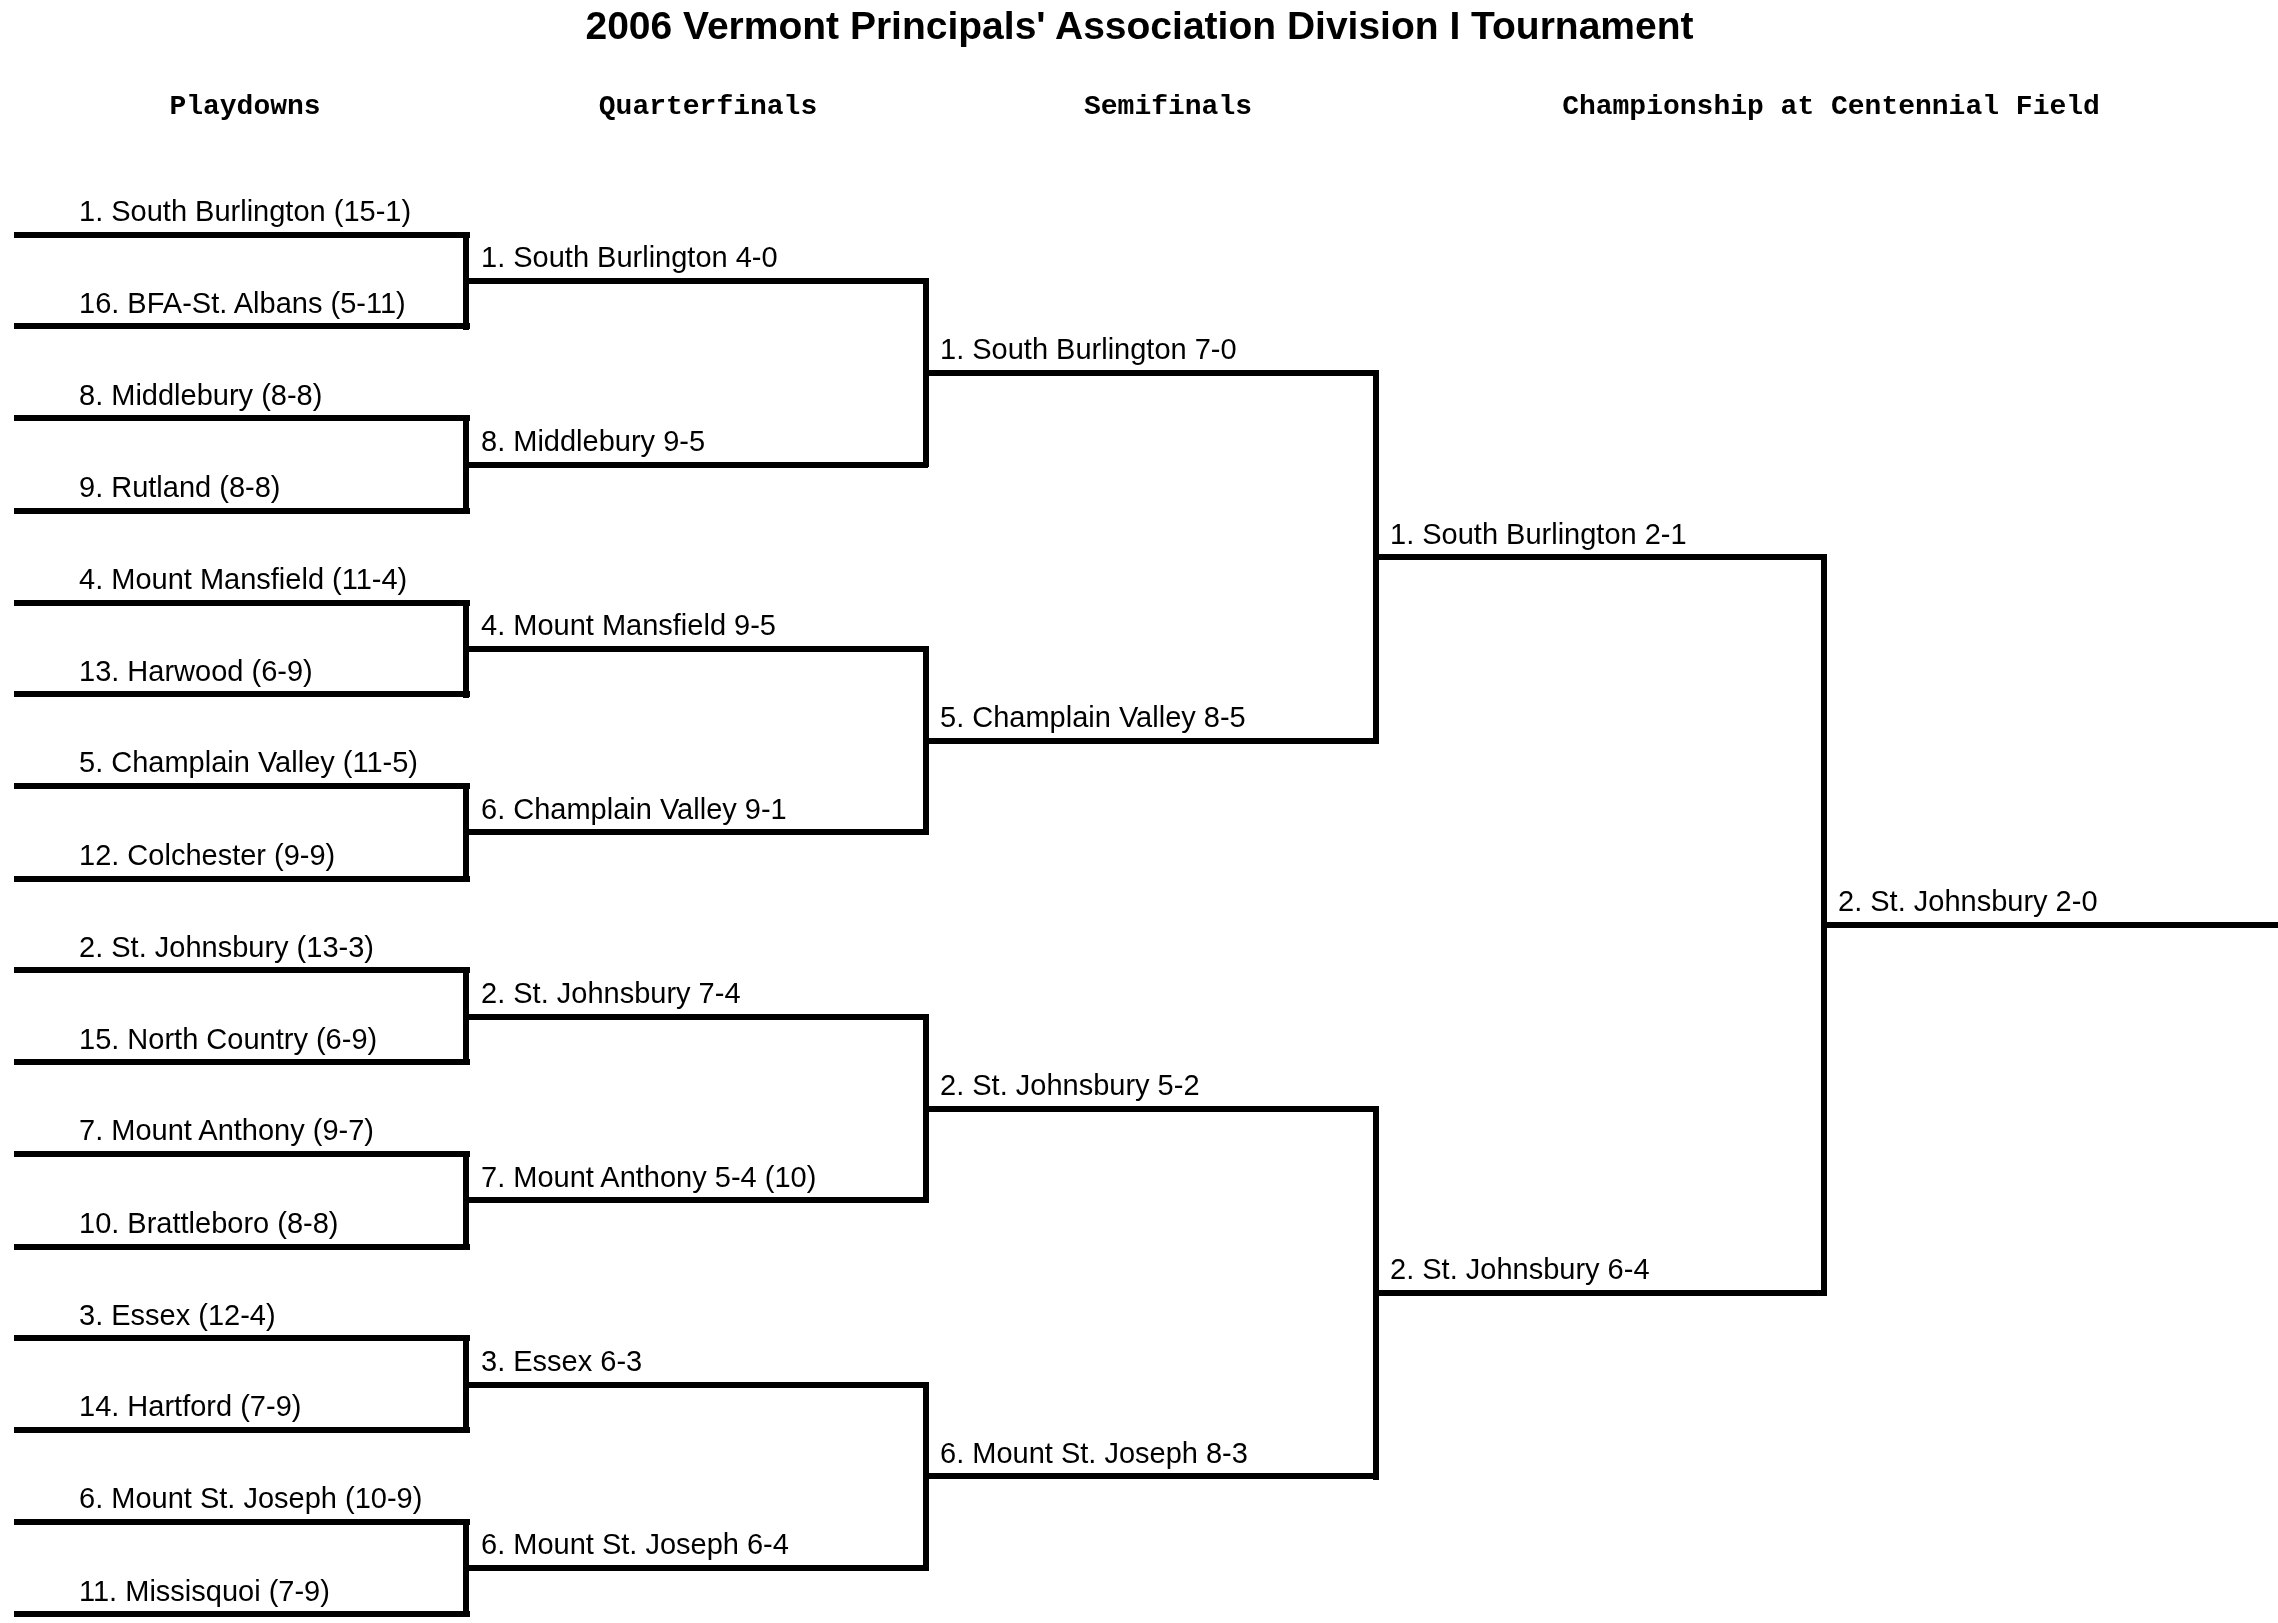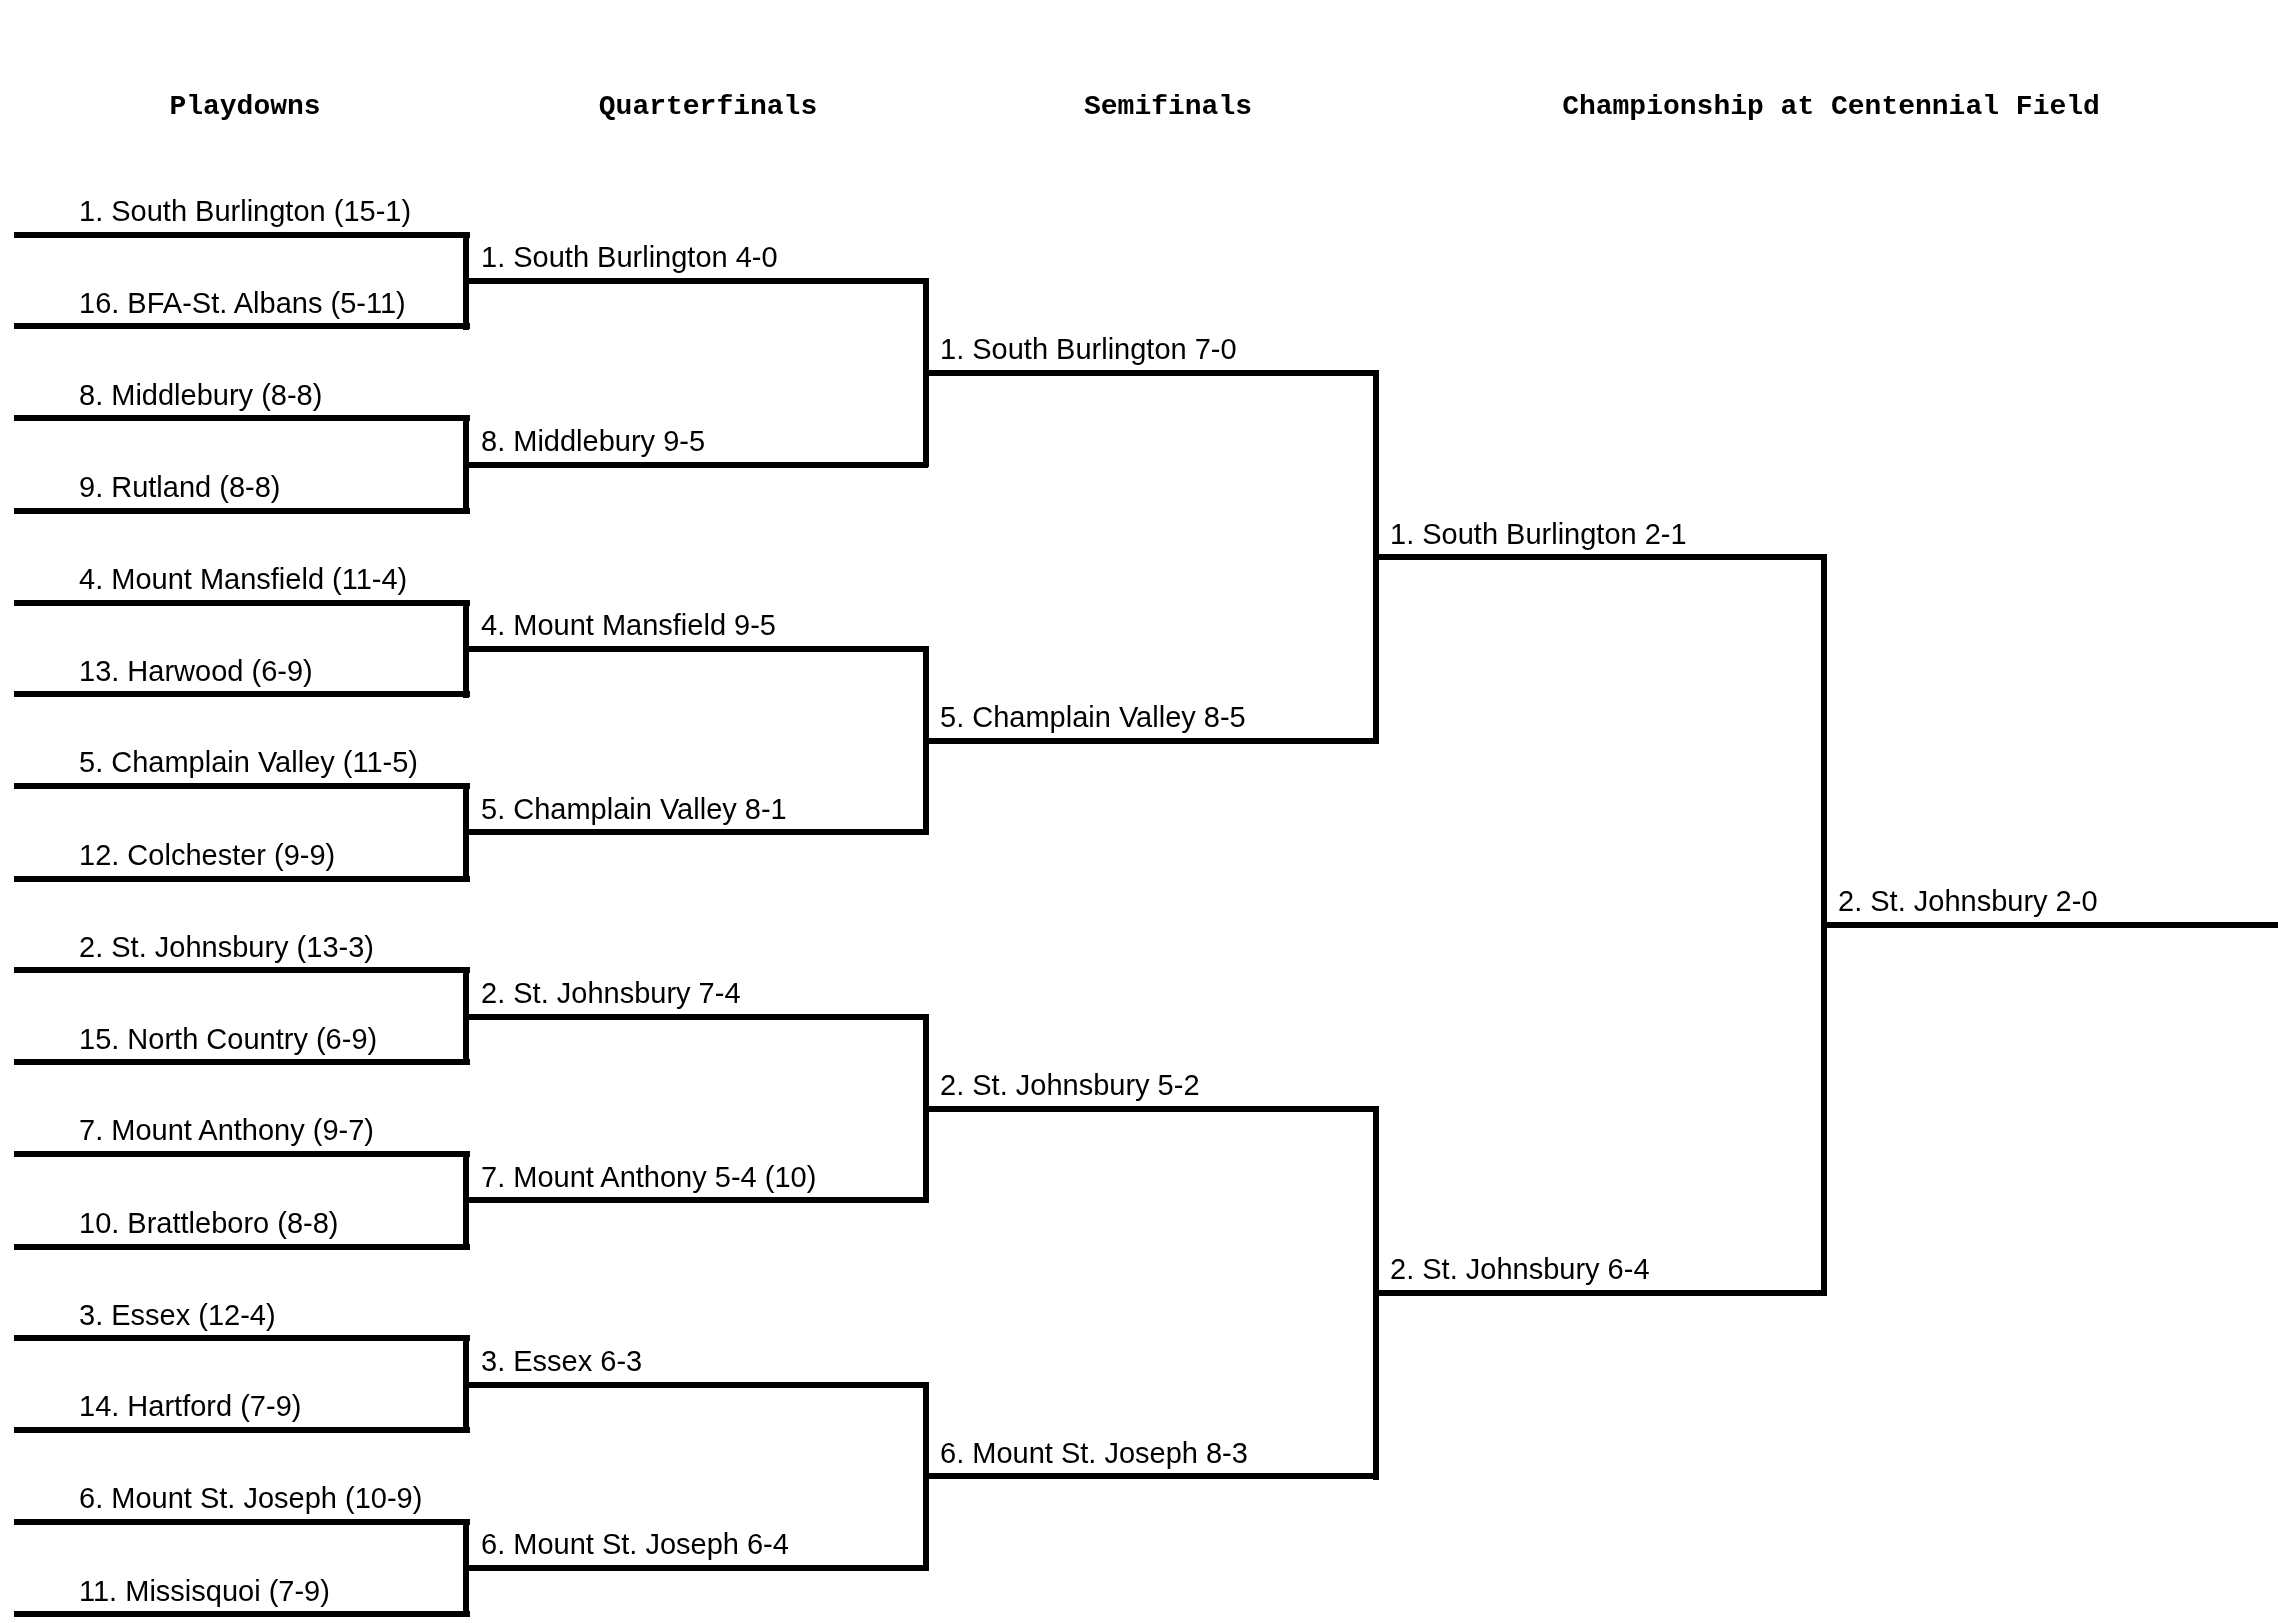--- a/index.html
+++ b/index.html
@@ -65,20 +65,21 @@
   .vp { left: 463px; }
   .vq { left: 923px; }
   .vs { left: 1373px; }
   .vc { left: 1821px; }
 </style>
 </head>
 <body>
 
 <div id="bracket">
 
+  <div class="title">2006 Vermont Principals' Association Division I Tournament</div>
   <div class="hdr" style="left:245px">Playdowns</div>
   <div class="hdr" style="left:708px">Quarterfinals</div>
   <div class="hdr" style="left:1168px">Semifinals</div>
   <div class="hdr" style="left:1831px">Championship at Centennial Field</div>
 
   <div class="lbl lp" style="top:193px">1. South Burlington (15-1)</div>
   <div class="lbl lp" style="top:285px">16. BFA-St. Albans (5-11)</div>
   <div class="lbl lp" style="top:377px">8. Middlebury (8-8)</div>
   <div class="lbl lp" style="top:469px">9. Rutland (8-8)</div>
   <div class="lbl lp" style="top:561px">4. Mount Mansfield (11-4)</div>
@@ -116,21 +117,21 @@
   <div class="vline vp" style="top:600px;height:98px"></div>
   <div class="vline vp" style="top:783px;height:98px"></div>
   <div class="vline vp" style="top:967px;height:98px"></div>
   <div class="vline vp" style="top:1151px;height:98px"></div>
   <div class="vline vp" style="top:1335px;height:98px"></div>
   <div class="vline vp" style="top:1519px;height:98px"></div>
 
   <div class="lbl lq" style="top:239px">1. South Burlington 4-0</div>
   <div class="lbl lq" style="top:423px">8. Middlebury 9-5</div>
   <div class="lbl lq" style="top:607px">4. Mount Mansfield 9-5</div>
-  <div class="lbl lq" style="top:791px">5. Champlain Valley 8-1</div>
+  <div class="lbl lq" style="top:791px">6. Champlain Valley 9-1</div>
   <div class="lbl lq" style="top:975px">2. St. Johnsbury 7-4</div>
   <div class="lbl lq" style="top:1159px">7. Mount Anthony 5-4 (10)</div>
   <div class="lbl lq" style="top:1343px">3. Essex 6-3</div>
   <div class="lbl lq" style="top:1526px">6. Mount St. Joseph 6-4</div>
 
   <div class="hline hq" style="top:278px"></div>
   <div class="hline hq" style="top:462px"></div>
   <div class="hline hq" style="top:646px"></div>
   <div class="hline hq" style="top:829px"></div>
   <div class="hline hq" style="top:1014px"></div>

